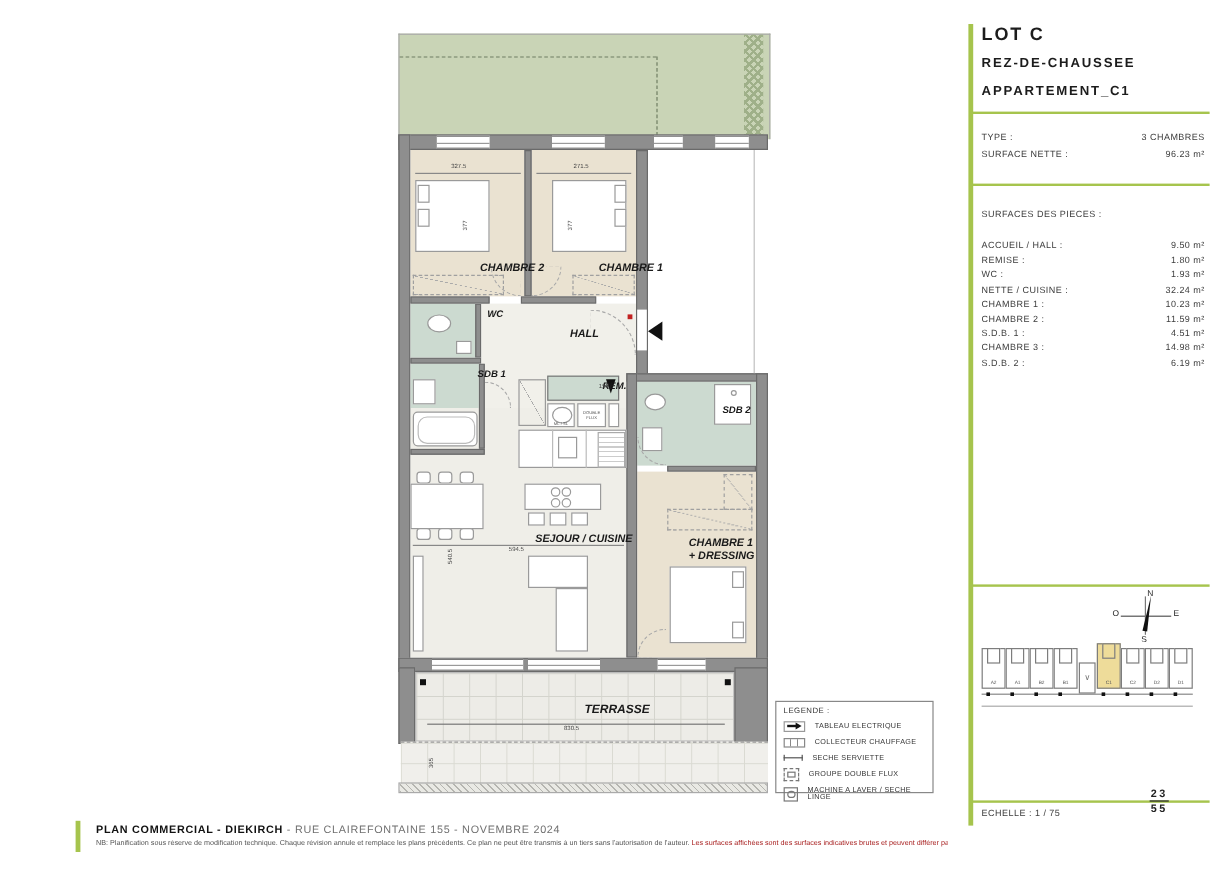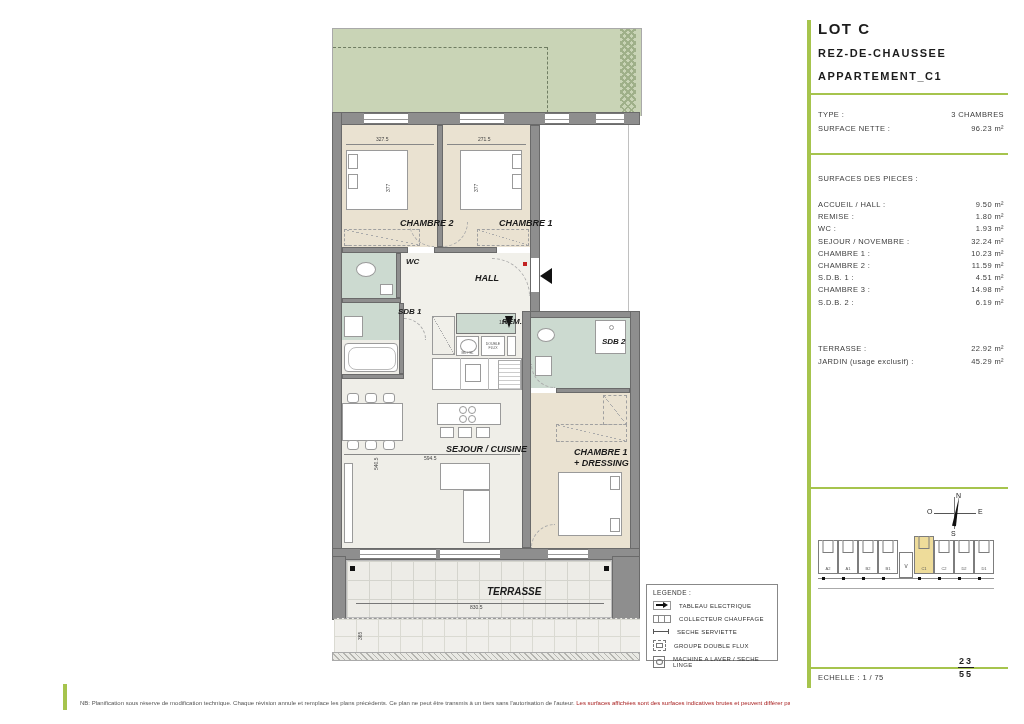--- a/index.html
+++ b/index.html
@@ -267,21 +267,21 @@
       </div>
     <div class="prow" style="height:12.2px;">
         <span>REMISE :</span>
         <span class="val">1.80 m²</span>
       </div>
     <div class="prow" style="height:12.2px;">
         <span>WC :</span>
         <span class="val">1.93 m²</span>
       </div>
     <div class="prow" style="height:12.2px;">
-        <span>SEJOUR / NOVEMBRE :</span>
+        <span>NETTE / CUISINE :</span>
         <span class="val">32.24 m²</span>
       </div>
     <div class="prow" style="height:12.2px;">
         <span>CHAMBRE 1 :</span>
         <span class="val">10.23 m²</span>
       </div>
     <div class="prow" style="height:12.2px;">
         <span>CHAMBRE 2 :</span>
         <span class="val">11.59 m²</span>
       </div>
@@ -292,30 +292,20 @@
     <div class="prow" style="height:12.2px;">
         <span>CHAMBRE 3 :</span>
         <span class="val">14.98 m²</span>
       </div>
     <div class="prow" style="height:12.2px;">
         <span>S.D.B. 2 :</span>
         <span class="val">6.19 m²</span>
       </div>
   </div>
 
-  <div class="abs" style="left:818px;top:344px;width:186px;">
-    <div class="prow" style="height:13px;">
-        <span>TERRASSE :</span>
-        <span class="val">22.92 m²</span>
-      </div>
-    <div class="prow" style="height:13px;">
-        <span>JARDIN (usage exclusif) :</span>
-        <span class="val">45.29 m²</span>
-      </div>
-  </div>
 
   <div class="hr" style="left:810px;top:487px;width:198px;"></div>
 
   <div class="abs" style="left:925px;top:492px;width:60px;height:50px;font-size:7px;color:#222;">
     <span style="position:absolute;left:31px;top:0;">N</span>
     <span style="position:absolute;left:53px;top:16px;">E</span>
     <span style="position:absolute;left:26px;top:38px;">S</span>
     <span style="position:absolute;left:2px;top:16px;">O</span>
     <div style="position:absolute;left:9px;top:21px;width:42px;border-top:1px solid #555;"></div>
     <div style="position:absolute;left:29px;top:5px;height:32px;border-left:1px solid #777;"></div>
@@ -369,17 +359,20 @@
   </div>
 
   <div class="hr" style="left:810px;top:667px;width:198px;height:1.5px;"></div>
   <div class="abs" style="left:818px;top:673px;font-size:7.5px;letter-spacing:.4px;color:#3c3c3c;">ECHELLE : 1 / 75</div>
   <div class="abs fraction" style="left:958px;top:656px;">
     <div class="top">23</div>
     <div class="bot">55</div>
   </div>
 
   <div class="vbar" style="left:63px;top:684px;height:26px;"></div>
+  <div class="abs" style="left:80px;top:686px;font-size:9px;letter-spacing:.6px;white-space:nowrap;">
+    <span style="font-weight:bold;color:#111;">PLAN COMMERCIAL - DIEKIRCH</span><span style="color:#6f6f6f;"> - RUE CLAIREFONTAINE 155 - NOVEMBRE 2024</span>
+  </div>
   <div class="abs" style="left:80px;top:700px;width:710px;font-size:6px;line-height:7px;white-space:nowrap;overflow:hidden;">
     <span style="color:#555;">NB: Planification sous réserve de modification technique. Chaque révision annule et remplace les plans précédents. Ce plan ne peut être transmis à un tiers sans l'autorisation de l'auteur. </span><span style="color:#a92222;">Les surfaces affichées sont des surfaces indicatives brutes et peuvent différer par rapport aux surfaces du cadastre vertical qui seules feront foi.</span>
   </div>
 
 </div>
 
 </body></html>

